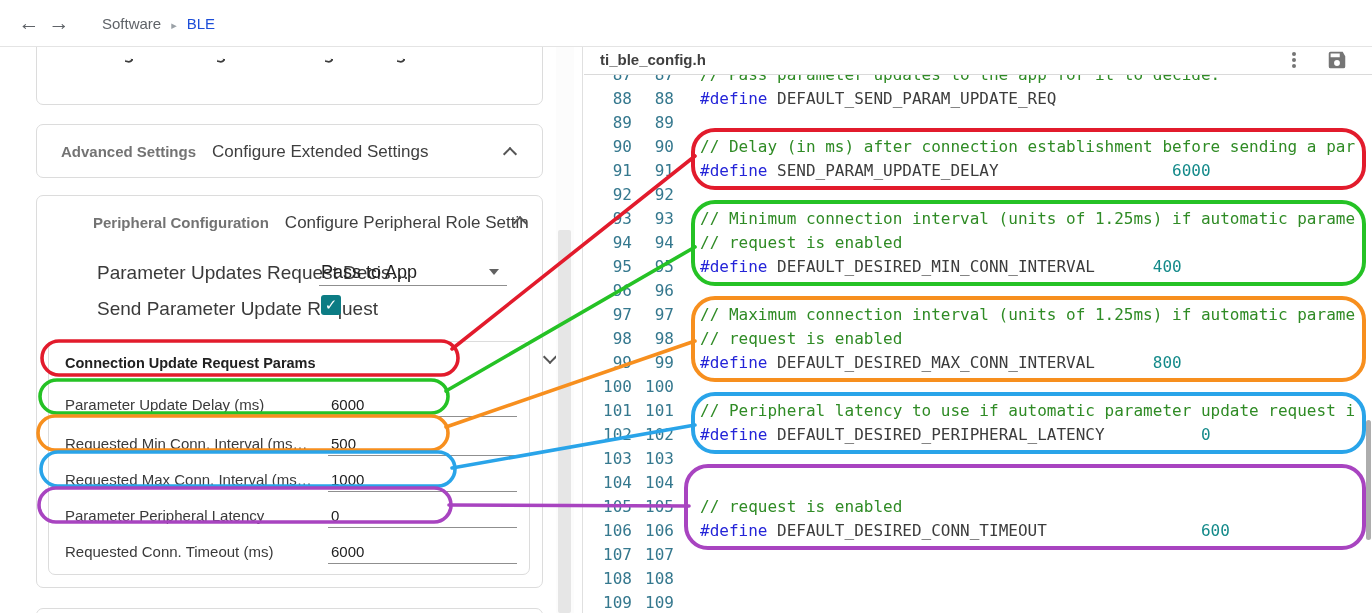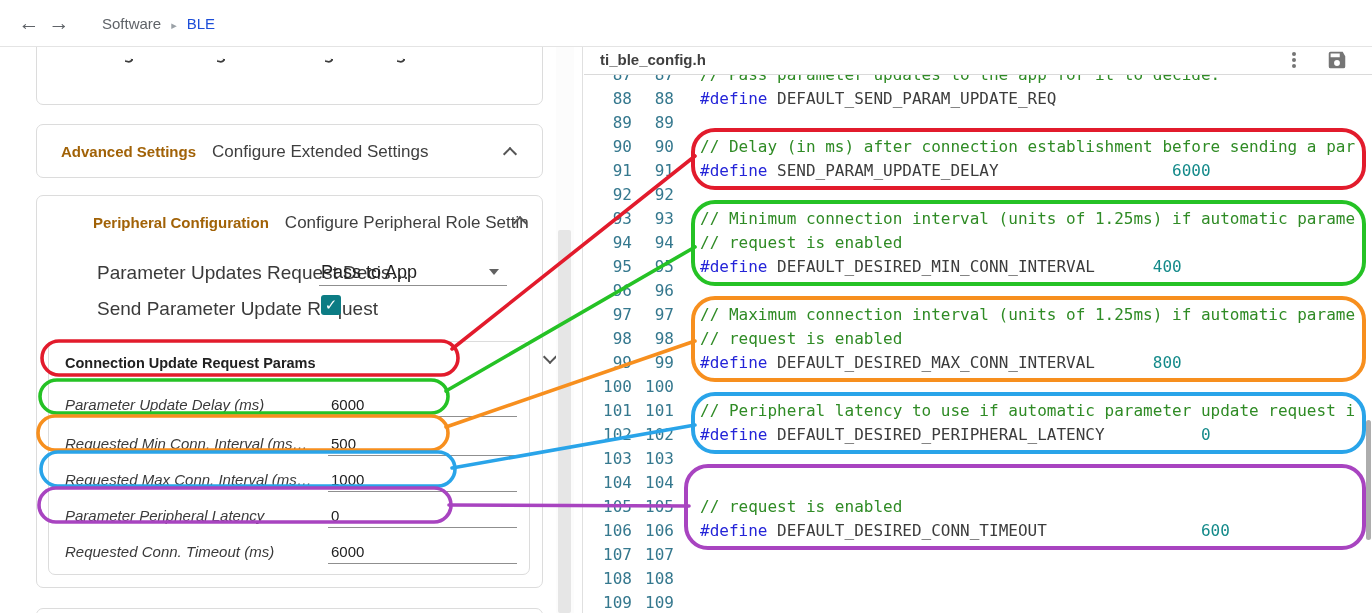--- a/index.html
+++ b/index.html
@@ -19,41 +19,41 @@
   .left-panel { position:absolute; left:0; top:47px; width:583px; height:566px;
     background:#fff; border-right:1px solid #e0e0e0; overflow:hidden; }
   .card { position:absolute; background:#fff; border:1px solid #dcdcdc; border-radius:7px; }
   .card-clipped { left:36px; top:-30px; width:507px; height:88px; }
   .desc-marks span { position:absolute; top:40px; width:8px; height:5px;
     border:2px solid #3c3c3c; border-top:none; border-left:none; border-radius:0 0 6px 2px; transform:rotate(12deg);}
   .card-advanced { left:36px; top:77px; width:507px; height:54px; }
   .card-peripheral { left:36px; top:148px; width:507px; height:393px; }
   .card-broadcaster { left:36px; top:561px; width:507px; height:70px; }
   .card-head { position:absolute; left:24px; right:10px; display:flex; align-items:baseline; white-space:nowrap; overflow:hidden;}
-  .card-title { font-weight:bold; font-size:15px; color:#a16207; }
+  .card-title { font-weight:bold; font-size:15px; color:#737373; }
   .card-desc { font-size:17px; color:#3f3f3f; margin-left:16px; }
   .chev { position:absolute; width:10px; height:10px; border-right:2px solid #555; border-bottom:2px solid #555; }
   .chev-up { transform:rotate(-135deg); }
   .chev-down { transform:rotate(45deg); }
 
   .form-row { position:absolute; left:0; width:583px; height:24px; }
   .form-label { position:absolute; left:60px; top:2px; font-size:19px; color:#3a3a3a; white-space:nowrap; }
   .form-value { position:absolute; left:330px; top:2px; font-size:18px; color:#212121; }
   .underline { position:absolute; height:1px; background:#8f8f8f; }
 
   .select-caret { position:absolute; left:452px; top:9px; width:0; height:0;
     border-left:5px solid transparent; border-right:5px solid transparent; border-top:6px solid #616161; }
   .checkbox { position:absolute; left:330px; top:-1px; width:20px; height:20px; background:#0c7c84;
     border-radius:3px; color:#fff; font-size:15px; line-height:20px; text-align:center; cursor:pointer; }
 
   .subcard { position:absolute; left:48px; top:294px; width:482px; height:234px;
     border:1px solid #dcdcdc; border-radius:7px; background:#fff; }
   .subcard-title { position:absolute; left:16px; top:13px; font-weight:bold; font-size:14.5px; color:#212121; white-space:nowrap;}
   .sub-row { position:absolute; left:0; width:482px; height:24px; }
-  .sub-label { position:absolute; left:16px; top:2px; font-size:15px; color:#3a3a3a; white-space:nowrap;font-style:italic;}
+  .sub-label { position:absolute; left:16px; top:2px; font-size:15px; color:#3a3a3a; white-space:nowrap;}
   .sub-value { position:absolute; left:282px; top:2px; font-size:15px; color:#212121; }
   .sub-underline { position:absolute; left:279px; width:189px; height:1px; background:#8f8f8f; top:22px;}
 
   
   .mid-scroll-track { position:absolute; left:556px; top:47px; width:18px; height:566px; background:#fcfcfc; }
   .mid-scroll-thumb { position:absolute; left:558px; top:230px; width:13px; height:383px; background:#e6e6e6; border-radius:2px;}
 
   
   .editor { position:absolute; left:584px; top:47px; width:788px; height:566px; background:#fff; }
   .editor-head { position:absolute; left:0; top:0; width:788px; height:28px; background:#fff;

